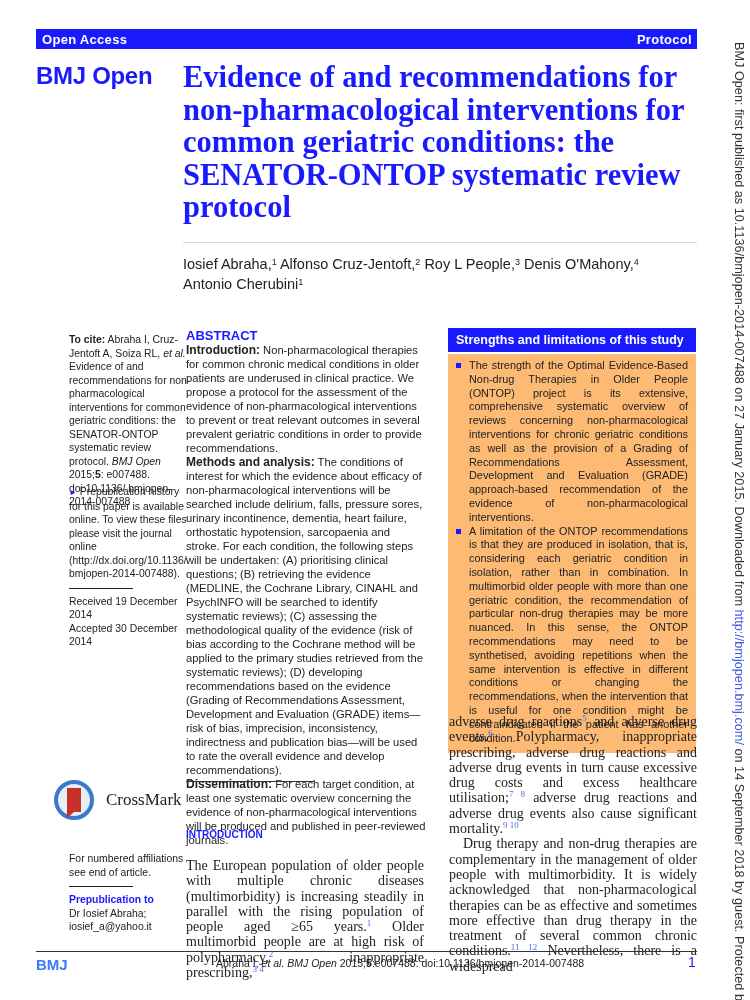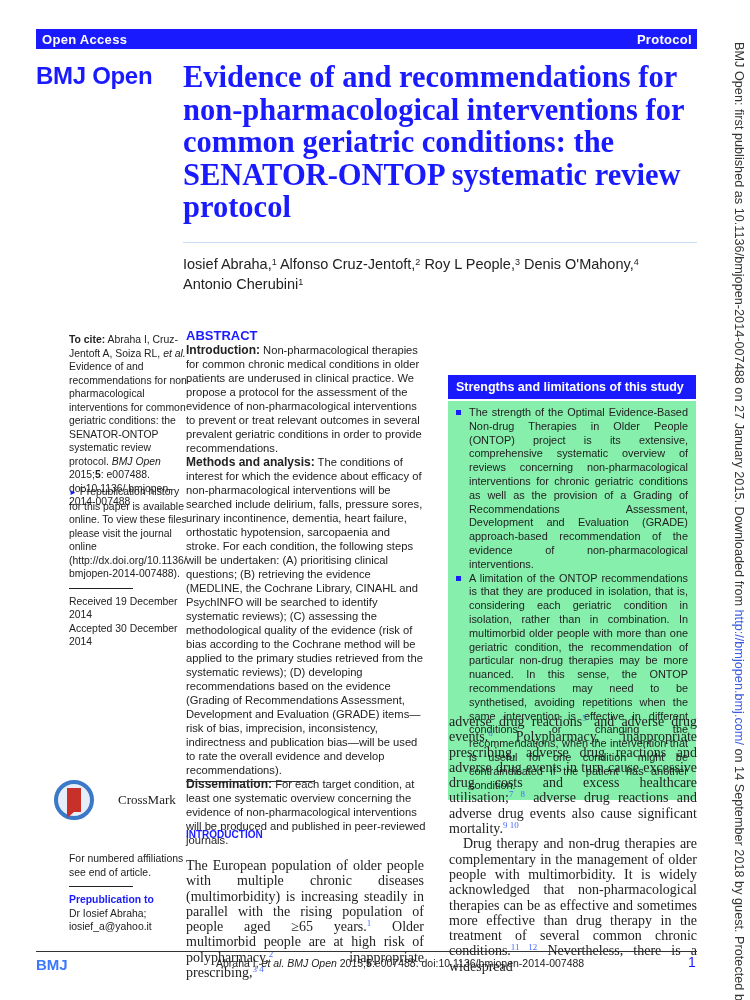--- a/index.html
+++ b/index.html
@@ -26,38 +26,38 @@
   .side b { font-weight:bold; }
   .side .tri { color:#1a1aff; font-size:8px; }
   .short-rule { width:64px; height:1px; background:#222; margin:7px 0 6px; }
 
   .crossmark { position:absolute; left:54px; top:780px; display:flex; align-items:center; }
   .cm-circle { width:40px; height:40px; border-radius:50%; border:4px solid #3a78c8; box-sizing:border-box;
     position:relative; background:#e8eef8; }
   .cm-ribbon { position:absolute; left:9px; top:4px; width:14px; height:24px; background:#c8302a; }
   .cm-ribbon:after { content:""; position:absolute; left:0; bottom:-6px; border-left:7px solid #c8302a;
     border right:7px solid #c8302a; border-bottom:6px solid transparent; }
-  .cm-text { font-family:"Liberation Serif", serif; font-size:13px; color:#222; margin-left:24px; }
+  .cm-text { font-family:"Liberation Serif", serif; font-size:17px; color:#222; margin-left:12px; }
 
   .abstract { position:absolute; left:186px; top:328px; width:240px; font-family:"Liberation Sans", sans-serif;
     font-size:11.2px; line-height:14px; color:#222; }
   .abstract h3 { margin:0; font-size:13px; color:#1a1aff; font-weight:bold; line-height:15px; }
   .abstract b { font-weight:bold; font-size:12px; }
   .abs-rule { position:absolute; left:186px; top:781px; width:128px; height:1px; background:#333; }
 
   .intro-head { position:absolute; left:186px; top:829px; font-family:"Liberation Sans", sans-serif;
     font-weight:bold; font-size:10px; color:#1a1aff; }
   .intro { position:absolute; left:186px; top:844px; width:238px; font-family:"Liberation Serif", serif;
     font-size:14px; line-height:15.3px; text-align:justify; color:#222;margin-top:14px; }
   .cite { color:#4a6aff; font-size:9px; vertical-align:top; position:relative; top:-3px; }
 
   .box { position:absolute; left:448px; top:328px; width:248px; }
   .box-head { background:#1a1aff; color:#fff; font-family:"Liberation Sans", sans-serif; font-weight:bold;
-    font-size:12.5px; padding:5px 8px; height:14px;margin-top:47px; }
-  .box-body { background:#86efac; padding:5px 8px 8px 8px; margin-top:2px; }
+    font-size:12.5px; padding:5px 8px; height:14px; }
+  .box-body { background:#fdba74; padding:5px 8px 8px 8px; margin-top:2px; }
   .box-item { display:flex; font-family:"Liberation Sans", sans-serif; font-size:10.9px; line-height:13.8px;
     color:#222; text-align:justify; }
   .box-item .bullet { width:5px; height:5px; background:#1a1aff; margin:4px 8px 0 0; flex:none; }
 
   .right-text { position:absolute; left:449px; top:714px; width:248px; font-family:"Liberation Serif", serif;
     font-size:14px; line-height:15.3px; text-align:justify; color:#222; }
   .right-text p { margin:0; }
   .right-text .indent { text-indent:14px; }
 
   .vertical { position:absolute; left:718px; top:42px; width:930px; height:20px; transform-origin:0 0;

